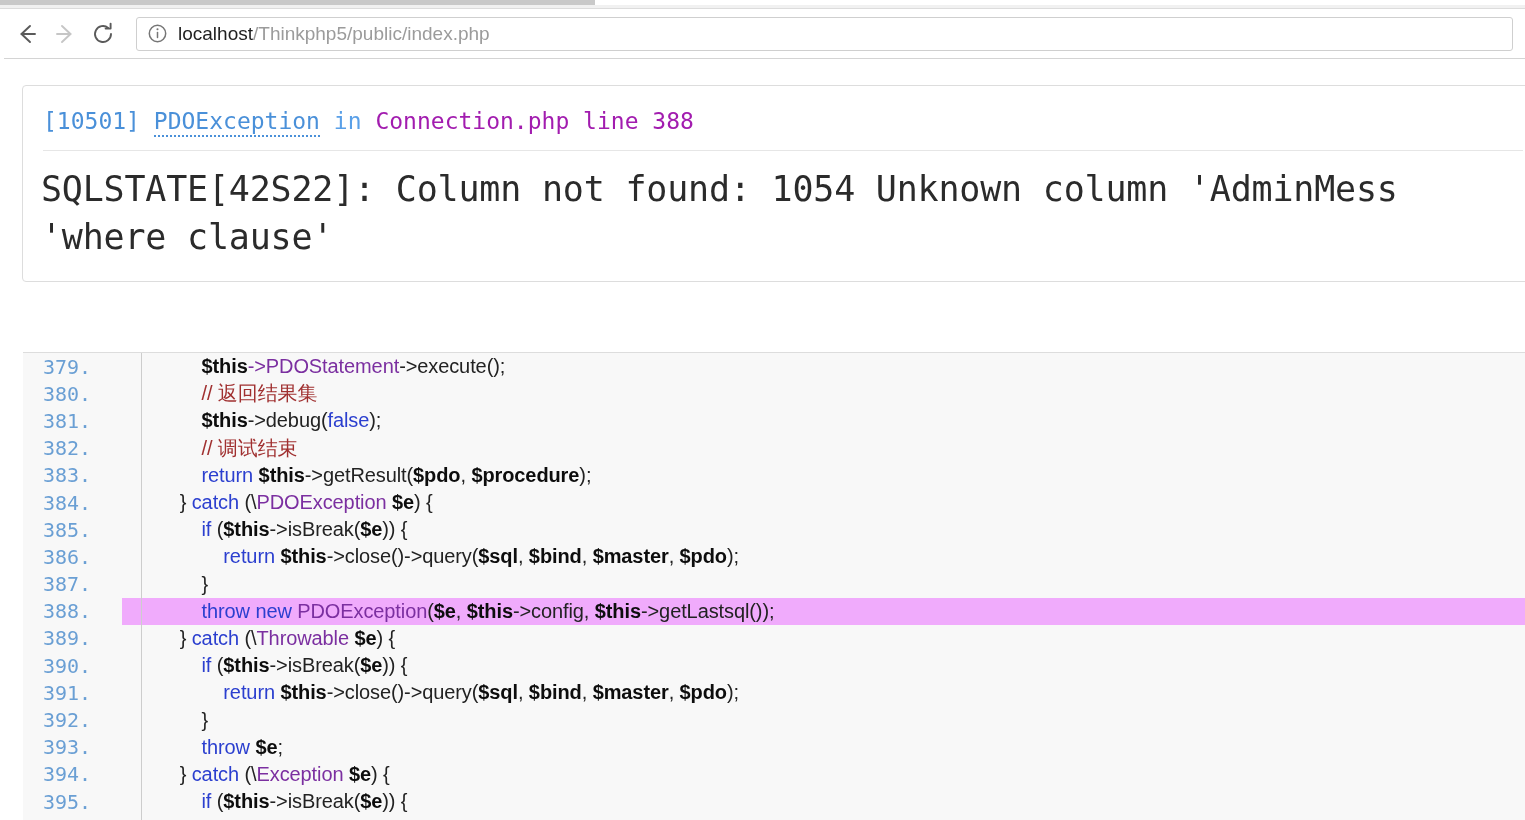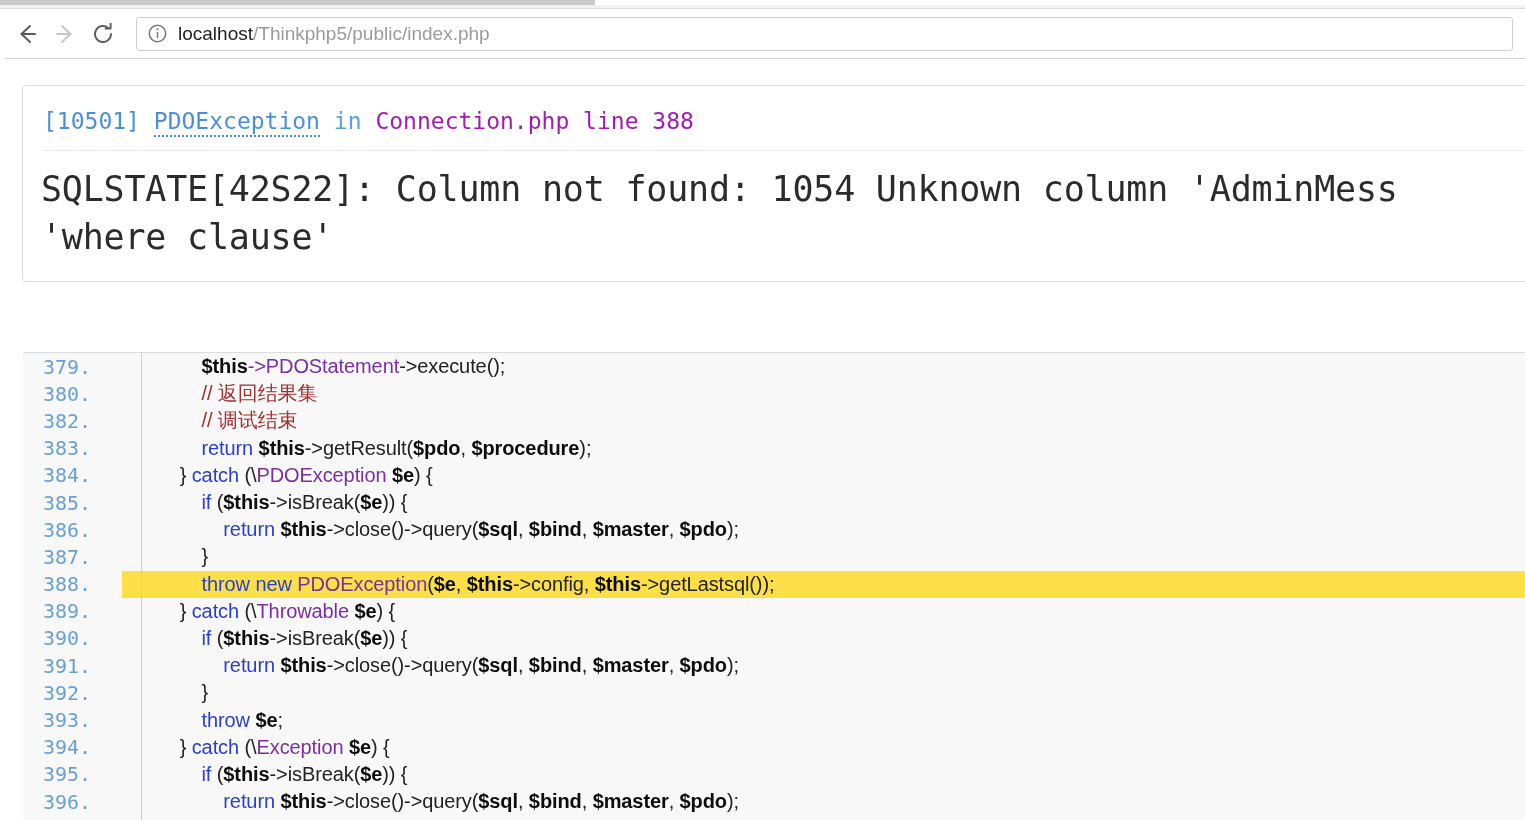--- a/index.html
+++ b/index.html
@@ -146,21 +146,21 @@
     border-top: 1px solid #ddd;
     overflow: hidden;
   }
   .code-line {
     position: relative;
     height: 27.2px;
     display: flex;
     align-items: center;
     white-space: pre;
   }
-  .code-line.highlight .code-text-wrap { background: #fde047; }
+  .code-line.highlight .code-text-wrap { background: #f0abfc; }
   .line-no {
     width: 97px;
     flex: none;
     text-align: center;
     padding-right: 9px;
     box-sizing: border-box;
     font-family: "DejaVu Sans Mono", "Liberation Mono", monospace;
     font-size: 20px;
     color: #6a9fd4;
     background: #f8f8f8;
@@ -260,20 +260,21 @@
 
     <div id="exception-message"><span>SQLSTATE[42S22]: Column not found: 1054 Unknown column 'AdminMess</span>
 <span>'where clause'</span></div>
   </div>
 
   <div id="code-block">
     <div class="gutter-rule"></div>
     <div id="code-lines">
         <div class="code-line"><span class="line-no">379.</span><span class="code-text-wrap"><span class="code-text"><span class="tok-plain">            </span><span class="tok-var">$this</span><span class="tok-prop">-&gt;PDOStatement</span><span class="tok-plain">-&gt;execute</span><span class="tok-plain">();</span></span></span></div>
         <div class="code-line"><span class="line-no">380.</span><span class="code-text-wrap"><span class="code-text"><span class="tok-plain">            </span><span class="tok-cmt">// 返回结果集</span></span></span></div>
+        <div class="code-line"><span class="line-no">381.</span><span class="code-text-wrap"><span class="code-text"><span class="tok-plain">            </span><span class="tok-var">$this</span><span class="tok-plain">-&gt;debug(</span><span class="tok-kw">false</span><span class="tok-plain">);</span></span></span></div>
         <div class="code-line"><span class="line-no">382.</span><span class="code-text-wrap"><span class="code-text"><span class="tok-plain">            </span><span class="tok-cmt">// 调试结束</span></span></span></div>
         <div class="code-line"><span class="line-no">383.</span><span class="code-text-wrap"><span class="code-text"><span class="tok-plain">            </span><span class="tok-kw">return</span><span class="tok-plain"> </span><span class="tok-var">$this</span><span class="tok-plain">-&gt;getResult(</span><span class="tok-var">$pdo</span><span class="tok-plain">, </span><span class="tok-var">$procedure</span><span class="tok-plain">);</span></span></span></div>
         <div class="code-line"><span class="line-no">384.</span><span class="code-text-wrap"><span class="code-text"><span class="tok-plain">        } </span><span class="tok-kw">catch</span><span class="tok-plain"> (\</span><span class="tok-cls">PDOException</span><span class="tok-plain"> </span><span class="tok-var">$e</span><span class="tok-plain">) {</span></span></span></div>
         <div class="code-line"><span class="line-no">385.</span><span class="code-text-wrap"><span class="code-text"><span class="tok-plain">            </span><span class="tok-kw">if</span><span class="tok-plain"> (</span><span class="tok-var">$this</span><span class="tok-plain">-&gt;isBreak(</span><span class="tok-var">$e</span><span class="tok-plain">)) {</span></span></span></div>
         <div class="code-line"><span class="line-no">386.</span><span class="code-text-wrap"><span class="code-text"><span class="tok-plain">                </span><span class="tok-kw">return</span><span class="tok-plain"> </span><span class="tok-var">$this</span><span class="tok-plain">-&gt;close()-&gt;query(</span><span class="tok-var">$sql</span><span class="tok-plain">, </span><span class="tok-var">$bind</span><span class="tok-plain">, </span><span class="tok-var">$master</span><span class="tok-plain">, </span><span class="tok-var">$pdo</span><span class="tok-plain">);</span></span></span></div>
         <div class="code-line"><span class="line-no">387.</span><span class="code-text-wrap"><span class="code-text"><span class="tok-plain">            }</span></span></span></div>
         <div class="code-line highlight"><span class="line-no">388.</span><span class="code-text-wrap"><span class="code-text"><span class="tok-plain">            </span><span class="tok-kw">throw</span><span class="tok-plain"> </span><span class="tok-kw">new</span><span class="tok-plain"> </span><span class="tok-cls">PDOException</span><span class="tok-plain">(</span><span class="tok-var">$e</span><span class="tok-plain">, </span><span class="tok-var">$this</span><span class="tok-plain">-&gt;config</span><span class="tok-plain">, </span><span class="tok-var">$this</span><span class="tok-plain">-&gt;getLastsql());</span></span></span></div>
         <div class="code-line"><span class="line-no">389.</span><span class="code-text-wrap"><span class="code-text"><span class="tok-plain">        } </span><span class="tok-kw">catch</span><span class="tok-plain"> (\</span><span class="tok-cls">Throwable</span><span class="tok-plain"> </span><span class="tok-var">$e</span><span class="tok-plain">) {</span></span></span></div>
         <div class="code-line"><span class="line-no">390.</span><span class="code-text-wrap"><span class="code-text"><span class="tok-plain">            </span><span class="tok-kw">if</span><span class="tok-plain"> (</span><span class="tok-var">$this</span><span class="tok-plain">-&gt;isBreak(</span><span class="tok-var">$e</span><span class="tok-plain">)) {</span></span></span></div>
         <div class="code-line"><span class="line-no">391.</span><span class="code-text-wrap"><span class="code-text"><span class="tok-plain">                </span><span class="tok-kw">return</span><span class="tok-plain"> </span><span class="tok-var">$this</span><span class="tok-plain">-&gt;close()-&gt;query(</span><span class="tok-var">$sql</span><span class="tok-plain">, </span><span class="tok-var">$bind</span><span class="tok-plain">, </span><span class="tok-var">$master</span><span class="tok-plain">, </span><span class="tok-var">$pdo</span><span class="tok-plain">);</span></span></span></div>

